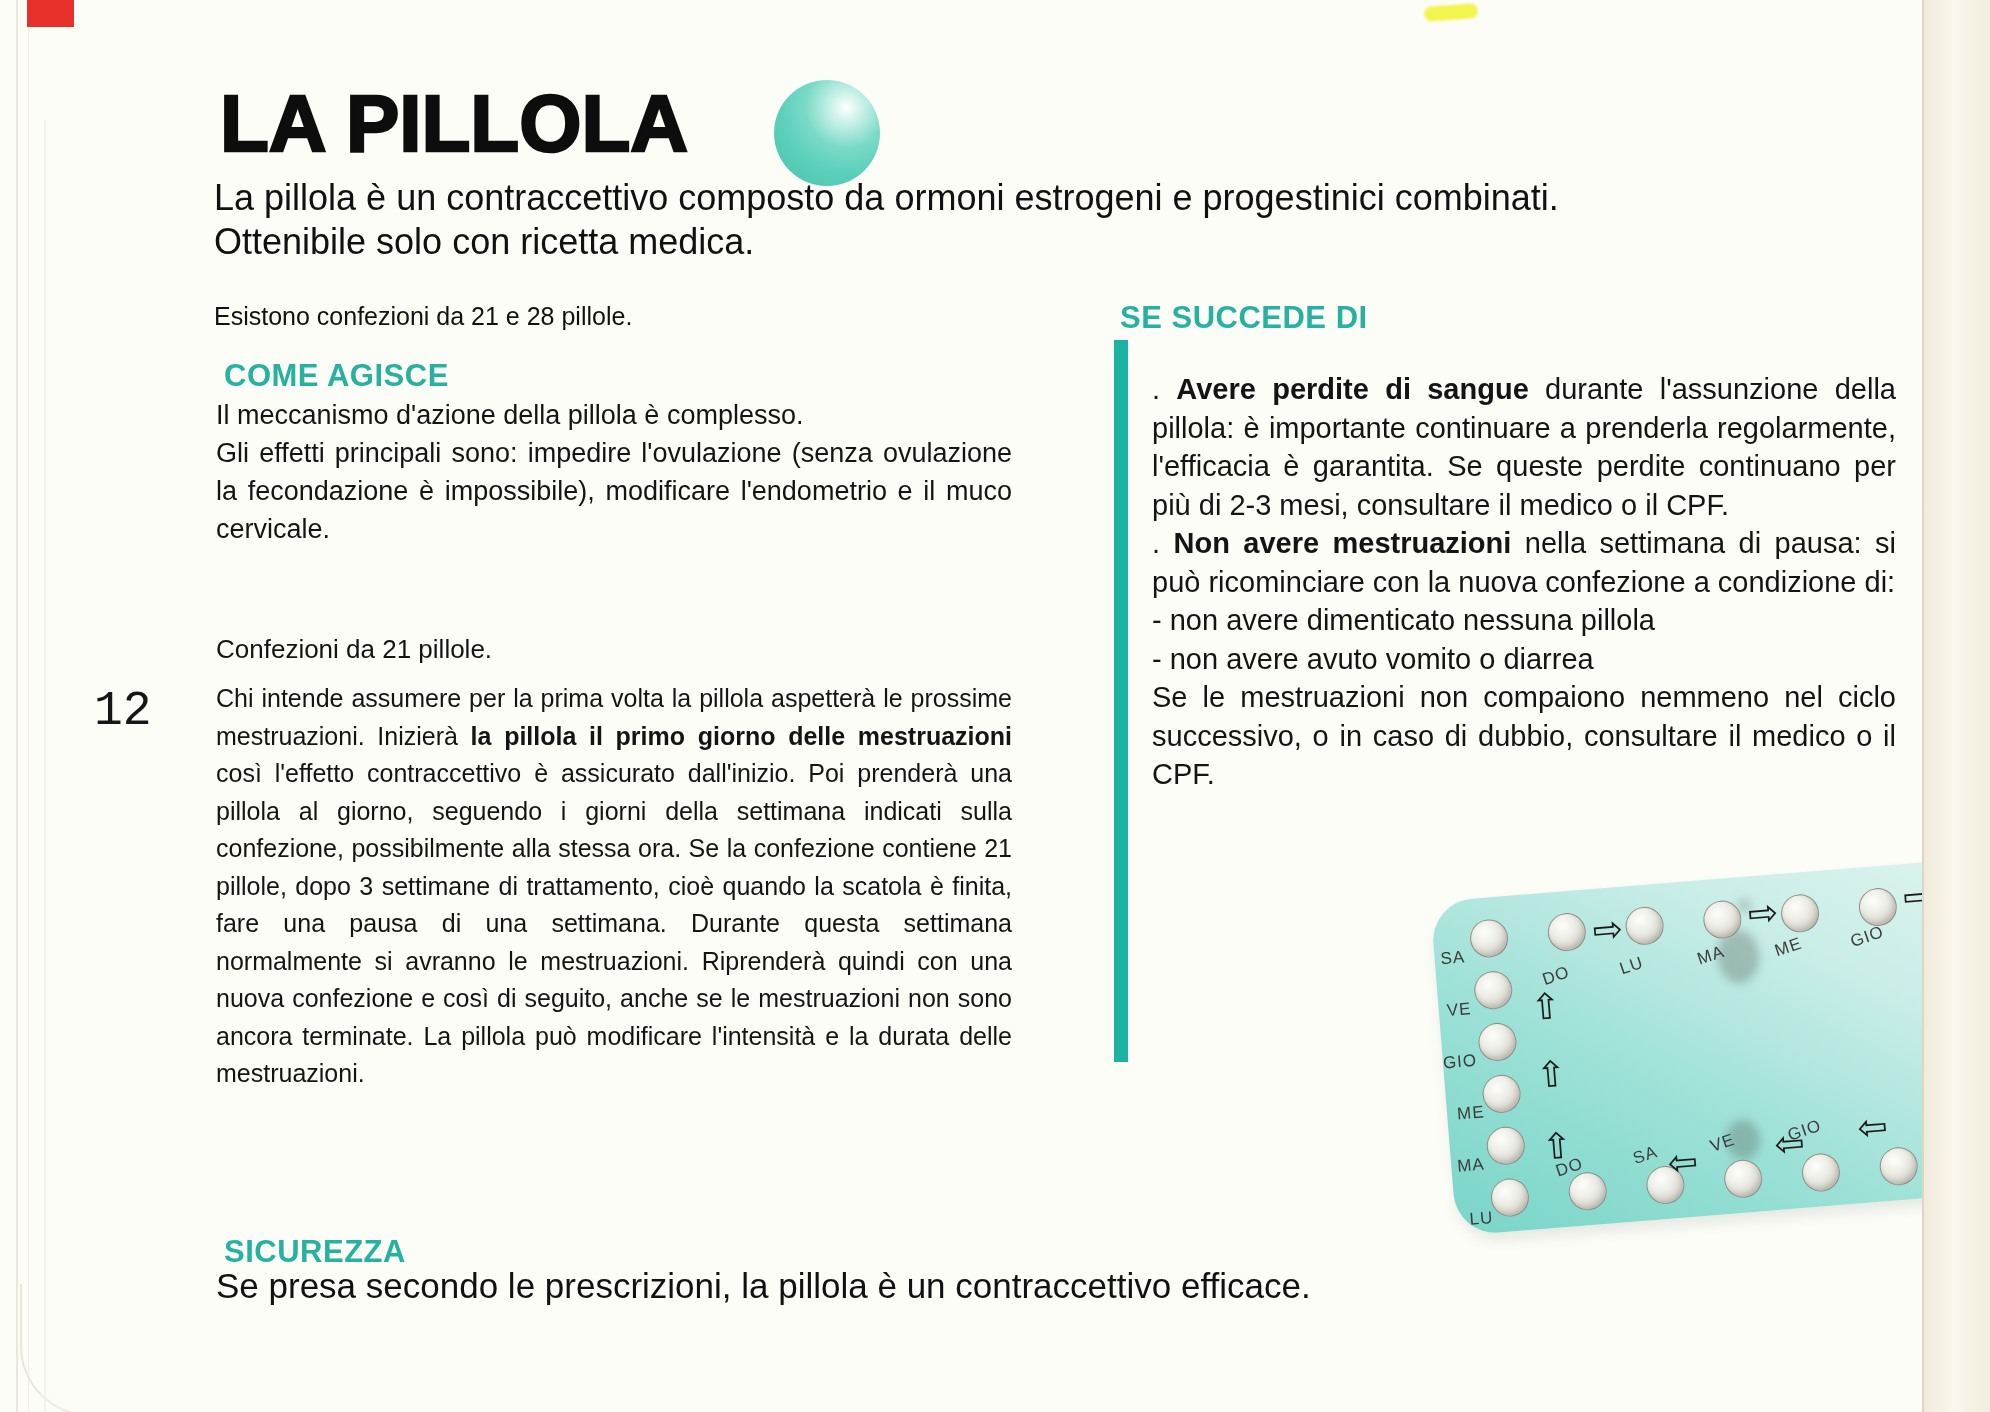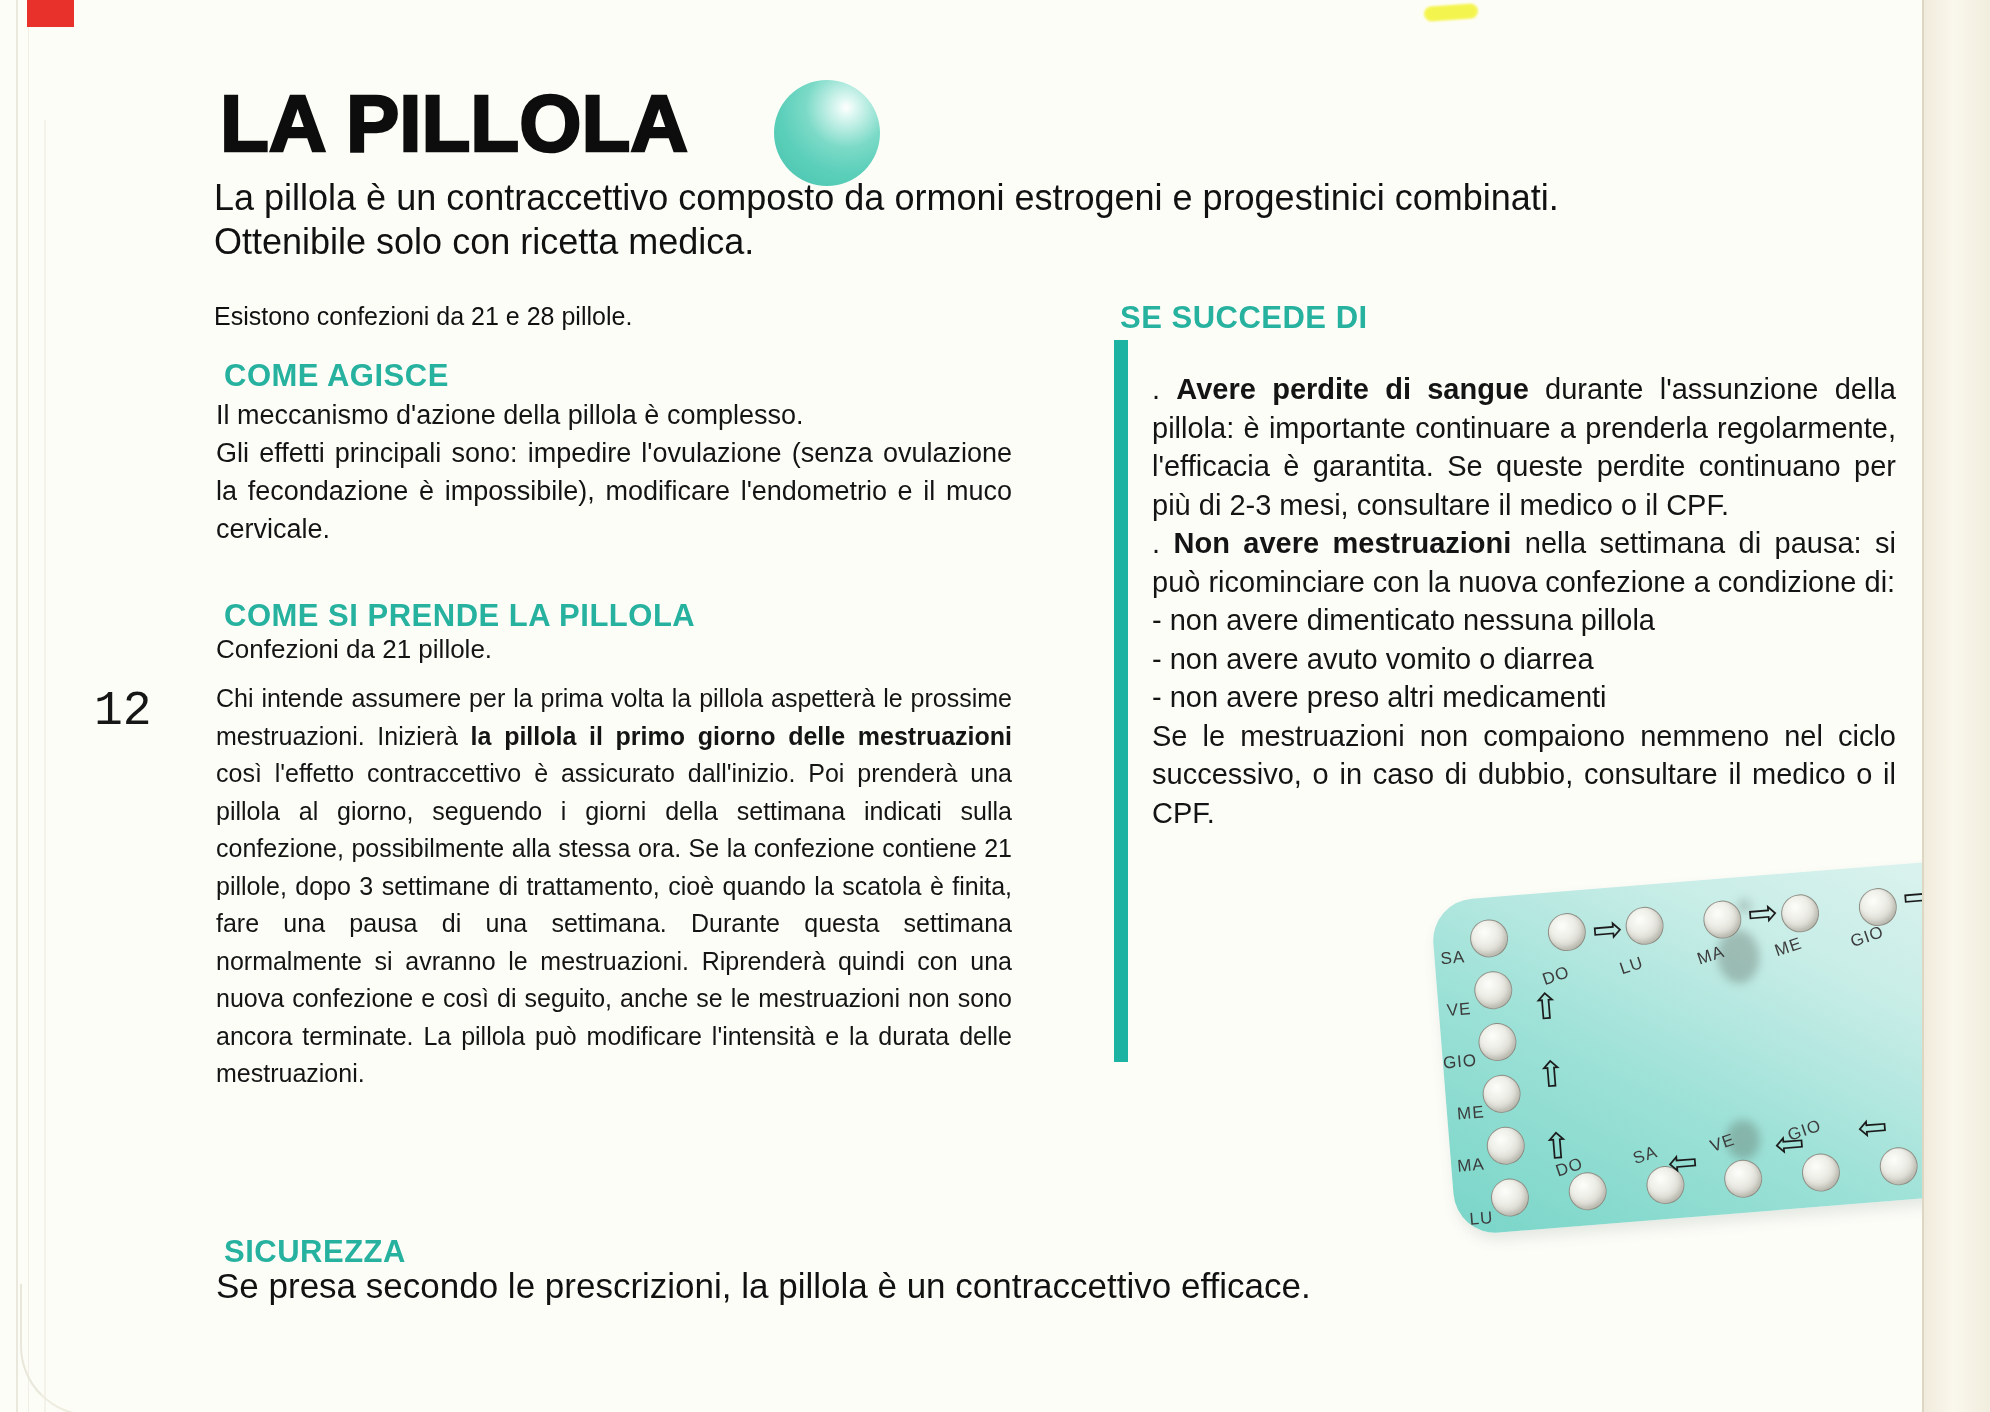--- a/index.html
+++ b/index.html
@@ -88,35 +88,33 @@
   <div class="intro-note">Esistono confezioni da 21 e 28 pillole.</div>
 
   <div class="page-number">12</div>
 
   <h2 class="teal-heading h-come-agisce">COME AGISCE</h2>
   <div class="body-col agisce-body">
     <div>Il meccanismo d'azione della pillola è complesso.</div>
     <div class="just">Gli effetti principali sono: impedire l'ovulazione (senza ovulazione la fecondazione è impossibile), modificare l'endometrio e il muco cervicale.</div>
   </div>
 
-  <h2 class="teal-heading h-come-si-prende">COME SI PRENDE LA PILLOLA</h2>
   <div class="prende-sub">Confezioni da 21 pillole.</div>
   <div class="prende-para"><span>Chi intende assumere per la prima volta la pillola aspetterà le prossime mestruazioni. Inizierà </span><b>la pillola il primo giorno delle mestruazioni</b><span> così l'effetto contraccettivo è assicurato dall'inizio. Poi prenderà una pillola al giorno, seguendo i giorni della settimana indicati sulla confezione, possibilmente alla stessa ora. Se la confezione contiene 21 pillole, dopo 3 settimane di trattamento, cioè quando la scatola è finita, fare una pausa di una settimana. Durante questa settimana normalmente si avranno le mestruazioni. Riprenderà quindi con una nuova confezione e così di seguito, anche se le mestruazioni non sono ancora terminate. La pillola può modificare  l'intensità e la durata delle mestruazioni.</span></div>
 
   <h2 class="teal-heading h-sicurezza">SICUREZZA</h2>
   <div class="sicurezza-text">Se presa secondo le prescrizioni, la pillola è un contraccettivo efficace.</div>
 
   <h2 class="teal-heading h-se-succede">SE SUCCEDE DI</h2>
   <div class="teal-bar"></div>
   <div class="right-col">
     <div class="just"><span>. </span><b>Avere perdite di sangue</b><span> durante l'assunzione della pillola: è importante continuare a prenderla regolarmente, l'efficacia è garantita. Se queste perdite continuano  per più di 2-3 mesi, consultare il medico o il CPF.</span></div>
     <div class="just"><span>. </span><b>Non avere mestruazioni</b><span> nella settimana di pausa: si può ricominciare con la nuova confezione a condizione di:</span></div>
     <div>- non avere dimenticato nessuna pillola</div>
     <div>- non avere avuto vomito o diarrea</div>
-    <div>- non avere preso altri medicamenti</div>
     <div class="just">Se le mestruazioni non compaiono nemmeno nel ciclo successivo, o in caso di dubbio, consultare il medico o il CPF.</div>
   </div>
 
   <div class="pp-card" id="ppcard">
     <div class="stain s1"></div>
     <div class="stain s2"></div>
     <div class="stain s3"></div>
   <div class="pill" style="left: 37px; top: 22px;"></div>
       <div class="pill" style="left: 115px; top: 22px;"></div>
       <div class="pill" style="left: 193px; top: 22px;"></div>

